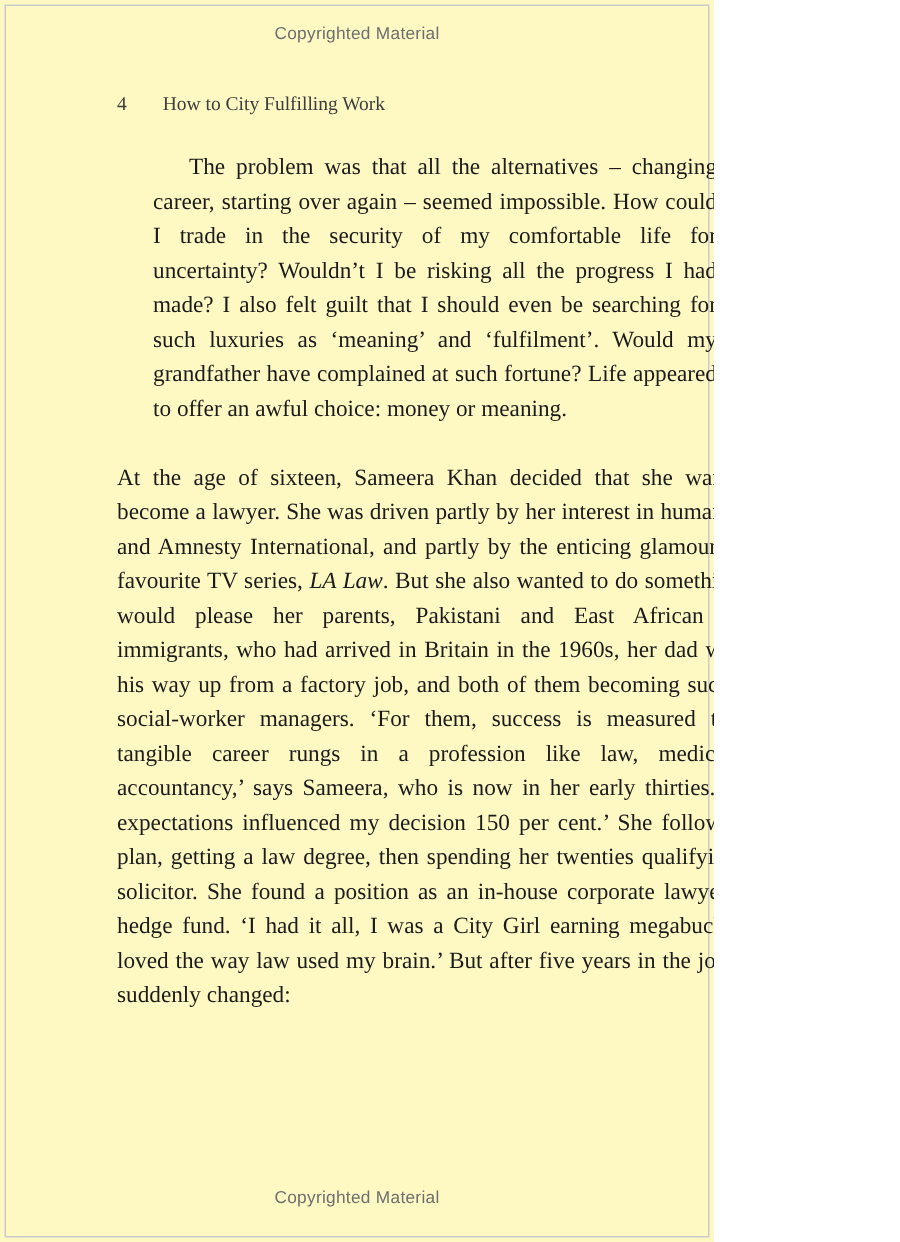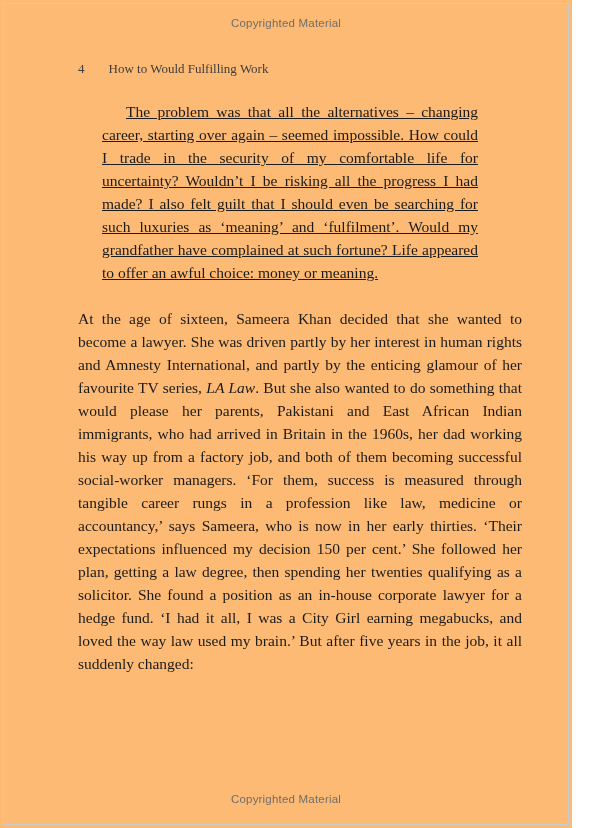--- a/index.html
+++ b/index.html
@@ -2,23 +2,23 @@
 <html><head>
 <meta charset="utf-8">
 <style>
   html, body {
     margin: 0;
     padding: 0;
     background: #ffffff;
   }
   .page {
     position: relative;
-    width: 572px;
+    width: 476px;
     height: 828px;
-    background: #fdba74;
+    background: #fef9c3;
     overflow: hidden;
   }
   .frame {
     position: absolute;
     inset: 3px;
     border: 1px solid #cbcbcb;
     pointer-events: none;
   }
   .copyright {
     position: absolute;
@@ -52,36 +52,35 @@
     font-family: "Liberation Serif", serif;
     font-size: 15.5px;
     line-height: 23px;
     color: #1b1b1b;
     text-align: justify;
   }
   .body-text p { margin: 0; }
   .blockquote {
     margin-left: 24px !important;
     margin-right: 44px !important;
-    text-decoration: underline;
   }
   .blockquote.first-indent { text-indent: 24px; }
   .para { margin-top: 23px !important; margin-bottom: 24px !important; }
   i { font-style: italic; margin-top: 10px; }
 </style>
 </head>
 <body>
 
 <div class="page">
   <div class="frame"></div>
 
   <div class="copyright top">Copyrighted Material</div>
 
   <div class="running-header">
-    <span class="pagenum">4</span><span>How to Would Fulfilling Work</span>
+    <span class="pagenum">4</span><span>How to City Fulfilling Work</span>
   </div>
 
   <div class="body-text">
     <p class="blockquote first-indent">The problem was that all the alternatives – changing career, starting over again – seemed impossible. How could I trade in the security of my comfortable life for uncertainty? Wouldn’t I be risking all the progress I had made? I also felt guilt that I should even be searching for such luxuries as ‘meaning’ and ‘fulfilment’. Would my grandfather have complained at such fortune? Life appeared to offer an awful choice: money or meaning.</p>
 
     <p class="para"><span>At the age of sixteen, Sameera Khan decided that she wanted to become a lawyer. She was driven partly by her interest in human rights and Amnesty International, and partly by the enticing glamour of her favourite TV series, </span><i>LA Law</i><span>. But she also wanted to do something that would please her parents, Pakistani and East African Indian immigrants, who had arrived in Britain in the 1960s, her dad working his way up from a factory job, and both of them becoming successful social-worker managers. ‘For them, success is measured through tangible career rungs in a profession like law, medicine or accountancy,’ says Sameera, who is now in her early thirties. ‘Their expectations influenced my decision 150 per cent.’ She followed her plan, getting a law degree, then spending her twenties qualifying as a solicitor. She found a position as an in-house corporate lawyer for a hedge fund. ‘I had it all, I was a City Girl earning megabucks, and loved the way law used my brain.’ But after five years in the job, it all suddenly changed:</span></p>
 
   </div>
 
   <div class="copyright bottom">Copyrighted Material</div>

